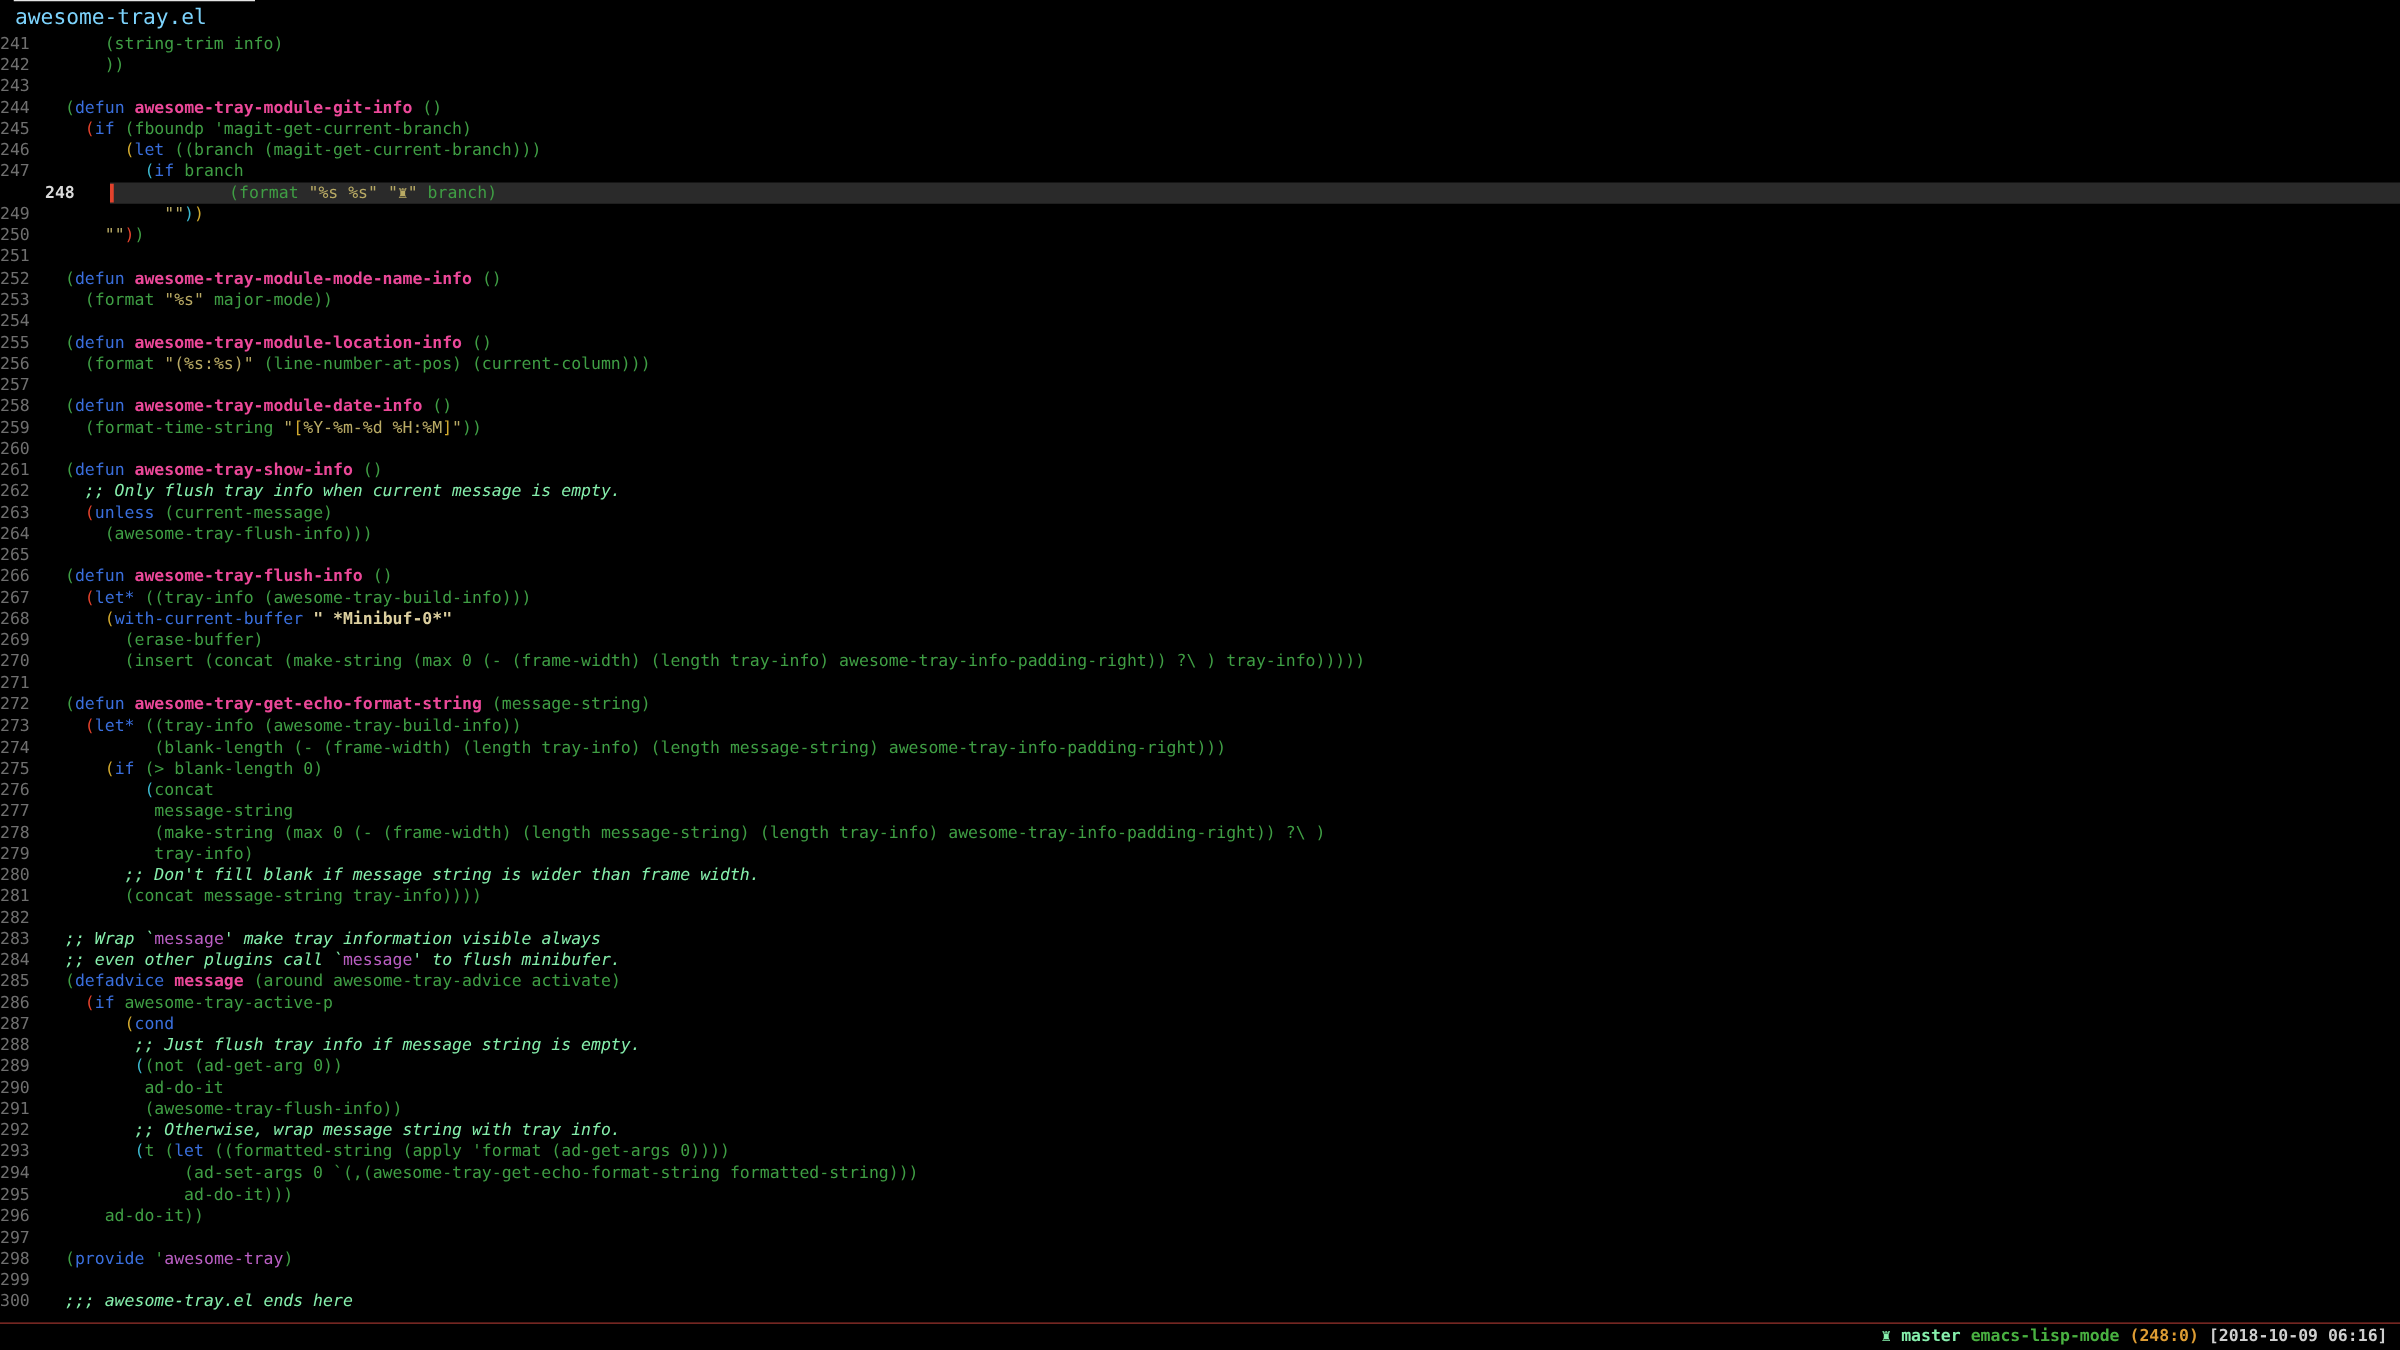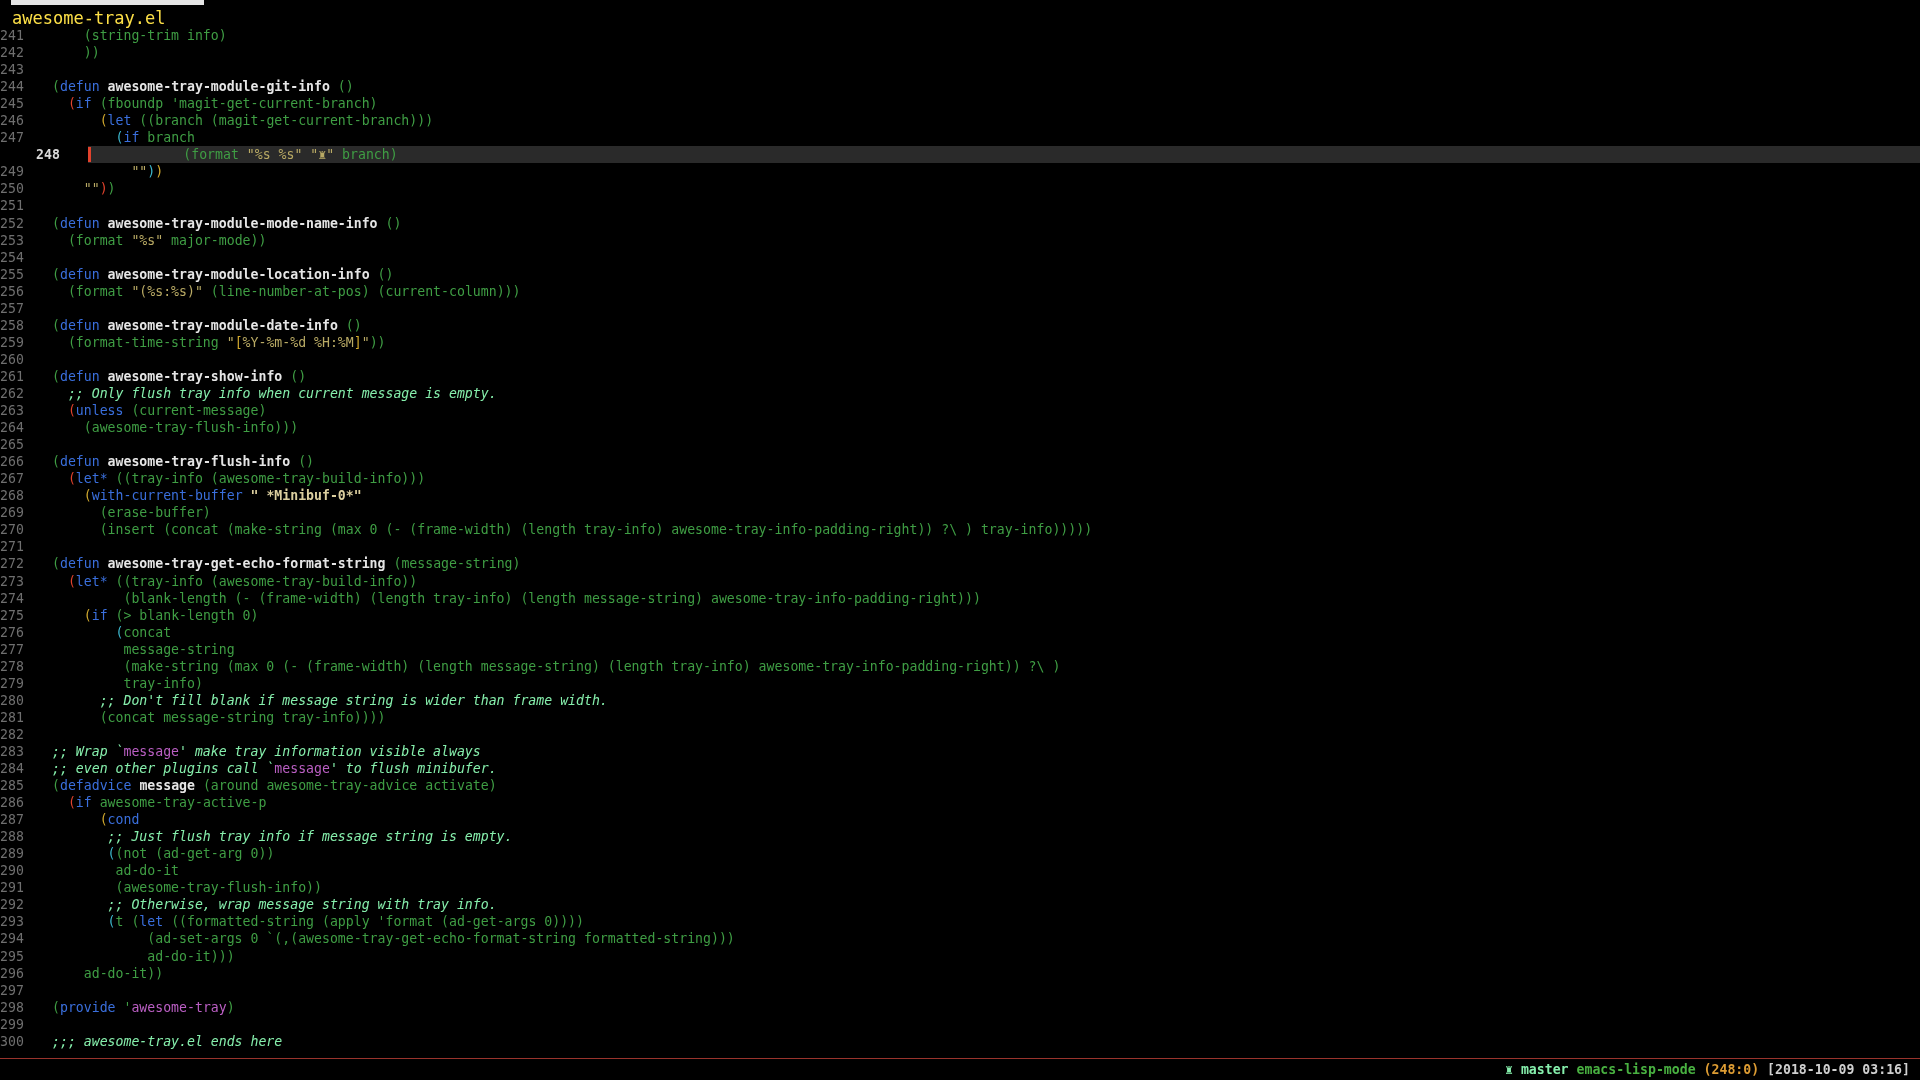--- a/index.html
+++ b/index.html
@@ -2,37 +2,37 @@
 <html><head>
 <meta charset="utf-8">
 <style>
   html,body{margin:0;padding:0;background:#000;width:1920px;height:1080px;overflow:hidden;}
   body{font-family:"DejaVu Sans Mono", monospace;}
   #frame{position:relative;width:1920px;height:1080px;background:#000;}
 
   
   #hdr{padding:0;height:27px;}
   #file-title{display:inline-block;margin-left:11px;padding:2px 38px 0 1px;
-    border-top:5px solid #e5e5e5;color:#fde047;font-size:17px;line-height:22px;
+    border-top:1px solid #e5e5e5;color:#7dd3fc;font-size:17px;line-height:22px;
     font-family:"DejaVu Sans Mono",monospace;}
 
   
   #code{font-size:13.2px;line-height:17.06px;white-space:pre;}
   .line{display:flex;height:17.06px;}
   .ln{display:inline-block;width:40px;flex:0 0 40px;text-align:left;padding-right:12px;
       color:#6f6f6f;user-select:none;}
   .lc{flex:1;position:relative;}
   .line.cur .lc{background:#2a2a2a;}
   .line.cur .ln{color:#dadada;font-weight:bold;padding-left:36px;}
   .line.cur .lc::before{content:"";position:absolute;left:0;top:1px;width:3px;height:15px;background:#e2422c;}
 
   
   .c-g{color:#3f9e44;}          
   .c-kw{color:#3a6fdd;}         
-  .c-fn{color:#e5e5e5;font-weight:bold;} 
+  .c-fn{color:#ec4899;font-weight:bold;} 
   .c-str{color:#b9aa64;}        
   .c-strb{color:#dccf9f;font-weight:bold;} 
   .c-cm{color:#86efac;font-style:italic;}         
   .c-mg{color:#bb5fc4;}         
   .c-pr{color:#e2422c;}         
   .c-py{color:#d1a92e;}         
   .c-pc{color:#3cb8ce;}         
 
   
   #modeline-rule{position:absolute;left:0;right:0;top:1058px;height:1px;background:#99332c;}
@@ -50,15 +50,15 @@
 <div id="frame">
 
   <div id="hdr">
     <span id="file-title">awesome-tray.el</span>
   </div>
 
   <div id="code"><div class="line"><span class="ln">241</span><span class="lc"><span class="c-g">    (string-trim info)</span></span></div><div class="line"><span class="ln">242</span><span class="lc"><span class="c-g">    ))</span></span></div><div class="line"><span class="ln">243</span><span class="lc"></span></div><div class="line"><span class="ln">244</span><span class="lc"><span class="c-g">(</span><span class="c-kw">defun</span><span class="c-g"> </span><span class="c-fn">awesome-tray-module-git-info</span><span class="c-g"> ()</span></span></div><div class="line"><span class="ln">245</span><span class="lc"><span class="c-g">  </span><span class="c-pr">(</span><span class="c-kw">if</span><span class="c-g"> (fboundp 'magit-get-current-branch)</span></span></div><div class="line"><span class="ln">246</span><span class="lc"><span class="c-g">      </span><span class="c-py">(</span><span class="c-kw">let</span><span class="c-g"> ((branch (magit-get-current-branch)))</span></span></div><div class="line"><span class="ln">247</span><span class="lc"><span class="c-g">        </span><span class="c-pc">(</span><span class="c-kw">if</span><span class="c-g"> branch</span></span></div><div class="line cur"><span class="ln">248</span><span class="lc"><span class="c-g">            (format </span><span class="c-str">"%s %s"</span><span class="c-g"> </span><span class="c-str">"♜"</span><span class="c-g"> branch)</span></span></div><div class="line"><span class="ln">249</span><span class="lc"><span class="c-g">          </span><span class="c-str">""</span><span class="c-pc">)</span><span class="c-py">)</span></span></div><div class="line"><span class="ln">250</span><span class="lc"><span class="c-g">    </span><span class="c-str">""</span><span class="c-pr">)</span><span class="c-g">)</span></span></div><div class="line"><span class="ln">251</span><span class="lc"></span></div><div class="line"><span class="ln">252</span><span class="lc"><span class="c-g">(</span><span class="c-kw">defun</span><span class="c-g"> </span><span class="c-fn">awesome-tray-module-mode-name-info</span><span class="c-g"> ()</span></span></div><div class="line"><span class="ln">253</span><span class="lc"><span class="c-g">  (format </span><span class="c-str">"%s"</span><span class="c-g"> major-mode))</span></span></div><div class="line"><span class="ln">254</span><span class="lc"></span></div><div class="line"><span class="ln">255</span><span class="lc"><span class="c-g">(</span><span class="c-kw">defun</span><span class="c-g"> </span><span class="c-fn">awesome-tray-module-location-info</span><span class="c-g"> ()</span></span></div><div class="line"><span class="ln">256</span><span class="lc"><span class="c-g">  (format </span><span class="c-str">"(%s:%s)"</span><span class="c-g"> (line-number-at-pos) (current-column)))</span></span></div><div class="line"><span class="ln">257</span><span class="lc"></span></div><div class="line"><span class="ln">258</span><span class="lc"><span class="c-g">(</span><span class="c-kw">defun</span><span class="c-g"> </span><span class="c-fn">awesome-tray-module-date-info</span><span class="c-g"> ()</span></span></div><div class="line"><span class="ln">259</span><span class="lc"><span class="c-g">  (format-time-string </span><span class="c-str">"</span><span class="c-py">[</span><span class="c-str">%Y-%m-%d %H:%M</span><span class="c-py">]</span><span class="c-str">"</span><span class="c-g">))</span></span></div><div class="line"><span class="ln">260</span><span class="lc"></span></div><div class="line"><span class="ln">261</span><span class="lc"><span class="c-g">(</span><span class="c-kw">defun</span><span class="c-g"> </span><span class="c-fn">awesome-tray-show-info</span><span class="c-g"> ()</span></span></div><div class="line"><span class="ln">262</span><span class="lc"><span class="c-cm">  ;; Only flush tray info when current message is empty.</span></span></div><div class="line"><span class="ln">263</span><span class="lc"><span class="c-g">  </span><span class="c-pr">(</span><span class="c-kw">unless</span><span class="c-g"> (current-message)</span></span></div><div class="line"><span class="ln">264</span><span class="lc"><span class="c-g">    (awesome-tray-flush-info)))</span></span></div><div class="line"><span class="ln">265</span><span class="lc"></span></div><div class="line"><span class="ln">266</span><span class="lc"><span class="c-g">(</span><span class="c-kw">defun</span><span class="c-g"> </span><span class="c-fn">awesome-tray-flush-info</span><span class="c-g"> ()</span></span></div><div class="line"><span class="ln">267</span><span class="lc"><span class="c-g">  </span><span class="c-pr">(</span><span class="c-kw">let*</span><span class="c-g"> ((tray-info (awesome-tray-build-info)))</span></span></div><div class="line"><span class="ln">268</span><span class="lc"><span class="c-g">    </span><span class="c-py">(</span><span class="c-kw">with-current-buffer</span><span class="c-g"> </span><span class="c-strb">" *Minibuf-0*"</span></span></div><div class="line"><span class="ln">269</span><span class="lc"><span class="c-g">      (erase-buffer)</span></span></div><div class="line"><span class="ln">270</span><span class="lc"><span class="c-g">      (insert (concat (make-string (max 0 (- (frame-width) (length tray-info) awesome-tray-info-padding-right)) ?\ ) tray-info)))))</span></span></div><div class="line"><span class="ln">271</span><span class="lc"></span></div><div class="line"><span class="ln">272</span><span class="lc"><span class="c-g">(</span><span class="c-kw">defun</span><span class="c-g"> </span><span class="c-fn">awesome-tray-get-echo-format-string</span><span class="c-g"> (message-string)</span></span></div><div class="line"><span class="ln">273</span><span class="lc"><span class="c-g">  </span><span class="c-pr">(</span><span class="c-kw">let*</span><span class="c-g"> ((tray-info (awesome-tray-build-info))</span></span></div><div class="line"><span class="ln">274</span><span class="lc"><span class="c-g">         (blank-length (- (frame-width) (length tray-info) (length message-string) awesome-tray-info-padding-right)))</span></span></div><div class="line"><span class="ln">275</span><span class="lc"><span class="c-g">    </span><span class="c-py">(</span><span class="c-kw">if</span><span class="c-g"> (&gt; blank-length 0)</span></span></div><div class="line"><span class="ln">276</span><span class="lc"><span class="c-g">        </span><span class="c-pc">(</span><span class="c-g">concat</span></span></div><div class="line"><span class="ln">277</span><span class="lc"><span class="c-g">         message-string</span></span></div><div class="line"><span class="ln">278</span><span class="lc"><span class="c-g">         (make-string (max 0 (- (frame-width) (length message-string) (length tray-info) awesome-tray-info-padding-right)) ?\ )</span></span></div><div class="line"><span class="ln">279</span><span class="lc"><span class="c-g">         tray-info)</span></span></div><div class="line"><span class="ln">280</span><span class="lc"><span class="c-cm">      ;; Don't fill blank if message string is wider than frame width.</span></span></div><div class="line"><span class="ln">281</span><span class="lc"><span class="c-g">      (concat message-string tray-info))))</span></span></div><div class="line"><span class="ln">282</span><span class="lc"></span></div><div class="line"><span class="ln">283</span><span class="lc"><span class="c-cm">;; Wrap `</span><span class="c-mg">message</span><span class="c-cm">' make tray information visible always</span></span></div><div class="line"><span class="ln">284</span><span class="lc"><span class="c-cm">;; even other plugins call `</span><span class="c-mg">message</span><span class="c-cm">' to flush minibufer.</span></span></div><div class="line"><span class="ln">285</span><span class="lc"><span class="c-g">(</span><span class="c-kw">defadvice</span><span class="c-g"> </span><span class="c-fn">message</span><span class="c-g"> (around awesome-tray-advice activate)</span></span></div><div class="line"><span class="ln">286</span><span class="lc"><span class="c-g">  </span><span class="c-pr">(</span><span class="c-kw">if</span><span class="c-g"> awesome-tray-active-p</span></span></div><div class="line"><span class="ln">287</span><span class="lc"><span class="c-g">      </span><span class="c-py">(</span><span class="c-kw">cond</span></span></div><div class="line"><span class="ln">288</span><span class="lc"><span class="c-cm">       ;; Just flush tray info if message string is empty.</span></span></div><div class="line"><span class="ln">289</span><span class="lc"><span class="c-g">       </span><span class="c-pc">(</span><span class="c-g">(not (ad-get-arg 0))</span></span></div><div class="line"><span class="ln">290</span><span class="lc"><span class="c-g">        ad-do-it</span></span></div><div class="line"><span class="ln">291</span><span class="lc"><span class="c-g">        (awesome-tray-flush-info))</span></span></div><div class="line"><span class="ln">292</span><span class="lc"><span class="c-cm">       ;; Otherwise, wrap message string with tray info.</span></span></div><div class="line"><span class="ln">293</span><span class="lc"><span class="c-g">       </span><span class="c-pc">(</span><span class="c-g">t (</span><span class="c-kw">let</span><span class="c-g"> ((formatted-string (apply 'format (ad-get-args 0))))</span></span></div><div class="line"><span class="ln">294</span><span class="lc"><span class="c-g">            (ad-set-args 0 `(,(awesome-tray-get-echo-format-string formatted-string)))</span></span></div><div class="line"><span class="ln">295</span><span class="lc"><span class="c-g">            ad-do-it)))</span></span></div><div class="line"><span class="ln">296</span><span class="lc"><span class="c-g">    ad-do-it))</span></span></div><div class="line"><span class="ln">297</span><span class="lc"></span></div><div class="line"><span class="ln">298</span><span class="lc"><span class="c-g">(</span><span class="c-kw">provide</span><span class="c-g"> '</span><span class="c-mg">awesome-tray</span><span class="c-g">)</span></span></div><div class="line"><span class="ln">299</span><span class="lc"></span></div><div class="line"><span class="ln">300</span><span class="lc"><span class="c-cm">;;; awesome-tray.el ends here</span></span></div></div>
 
   <div id="modeline-rule"></div>
 
-  <div id="tray"><span class="s-rose">♜ master</span><span class="s-green"> emacs-lisp-mode </span><span class="s-orange">(248:0)</span><span class="s-date"> [2018-10-09 03:16]</span></div>
+  <div id="tray"><span class="s-rose">♜ master</span><span class="s-green"> emacs-lisp-mode </span><span class="s-orange">(248:0)</span><span class="s-date"> [2018-10-09 06:16]</span></div>
 
 </div>
 
 </body></html>

